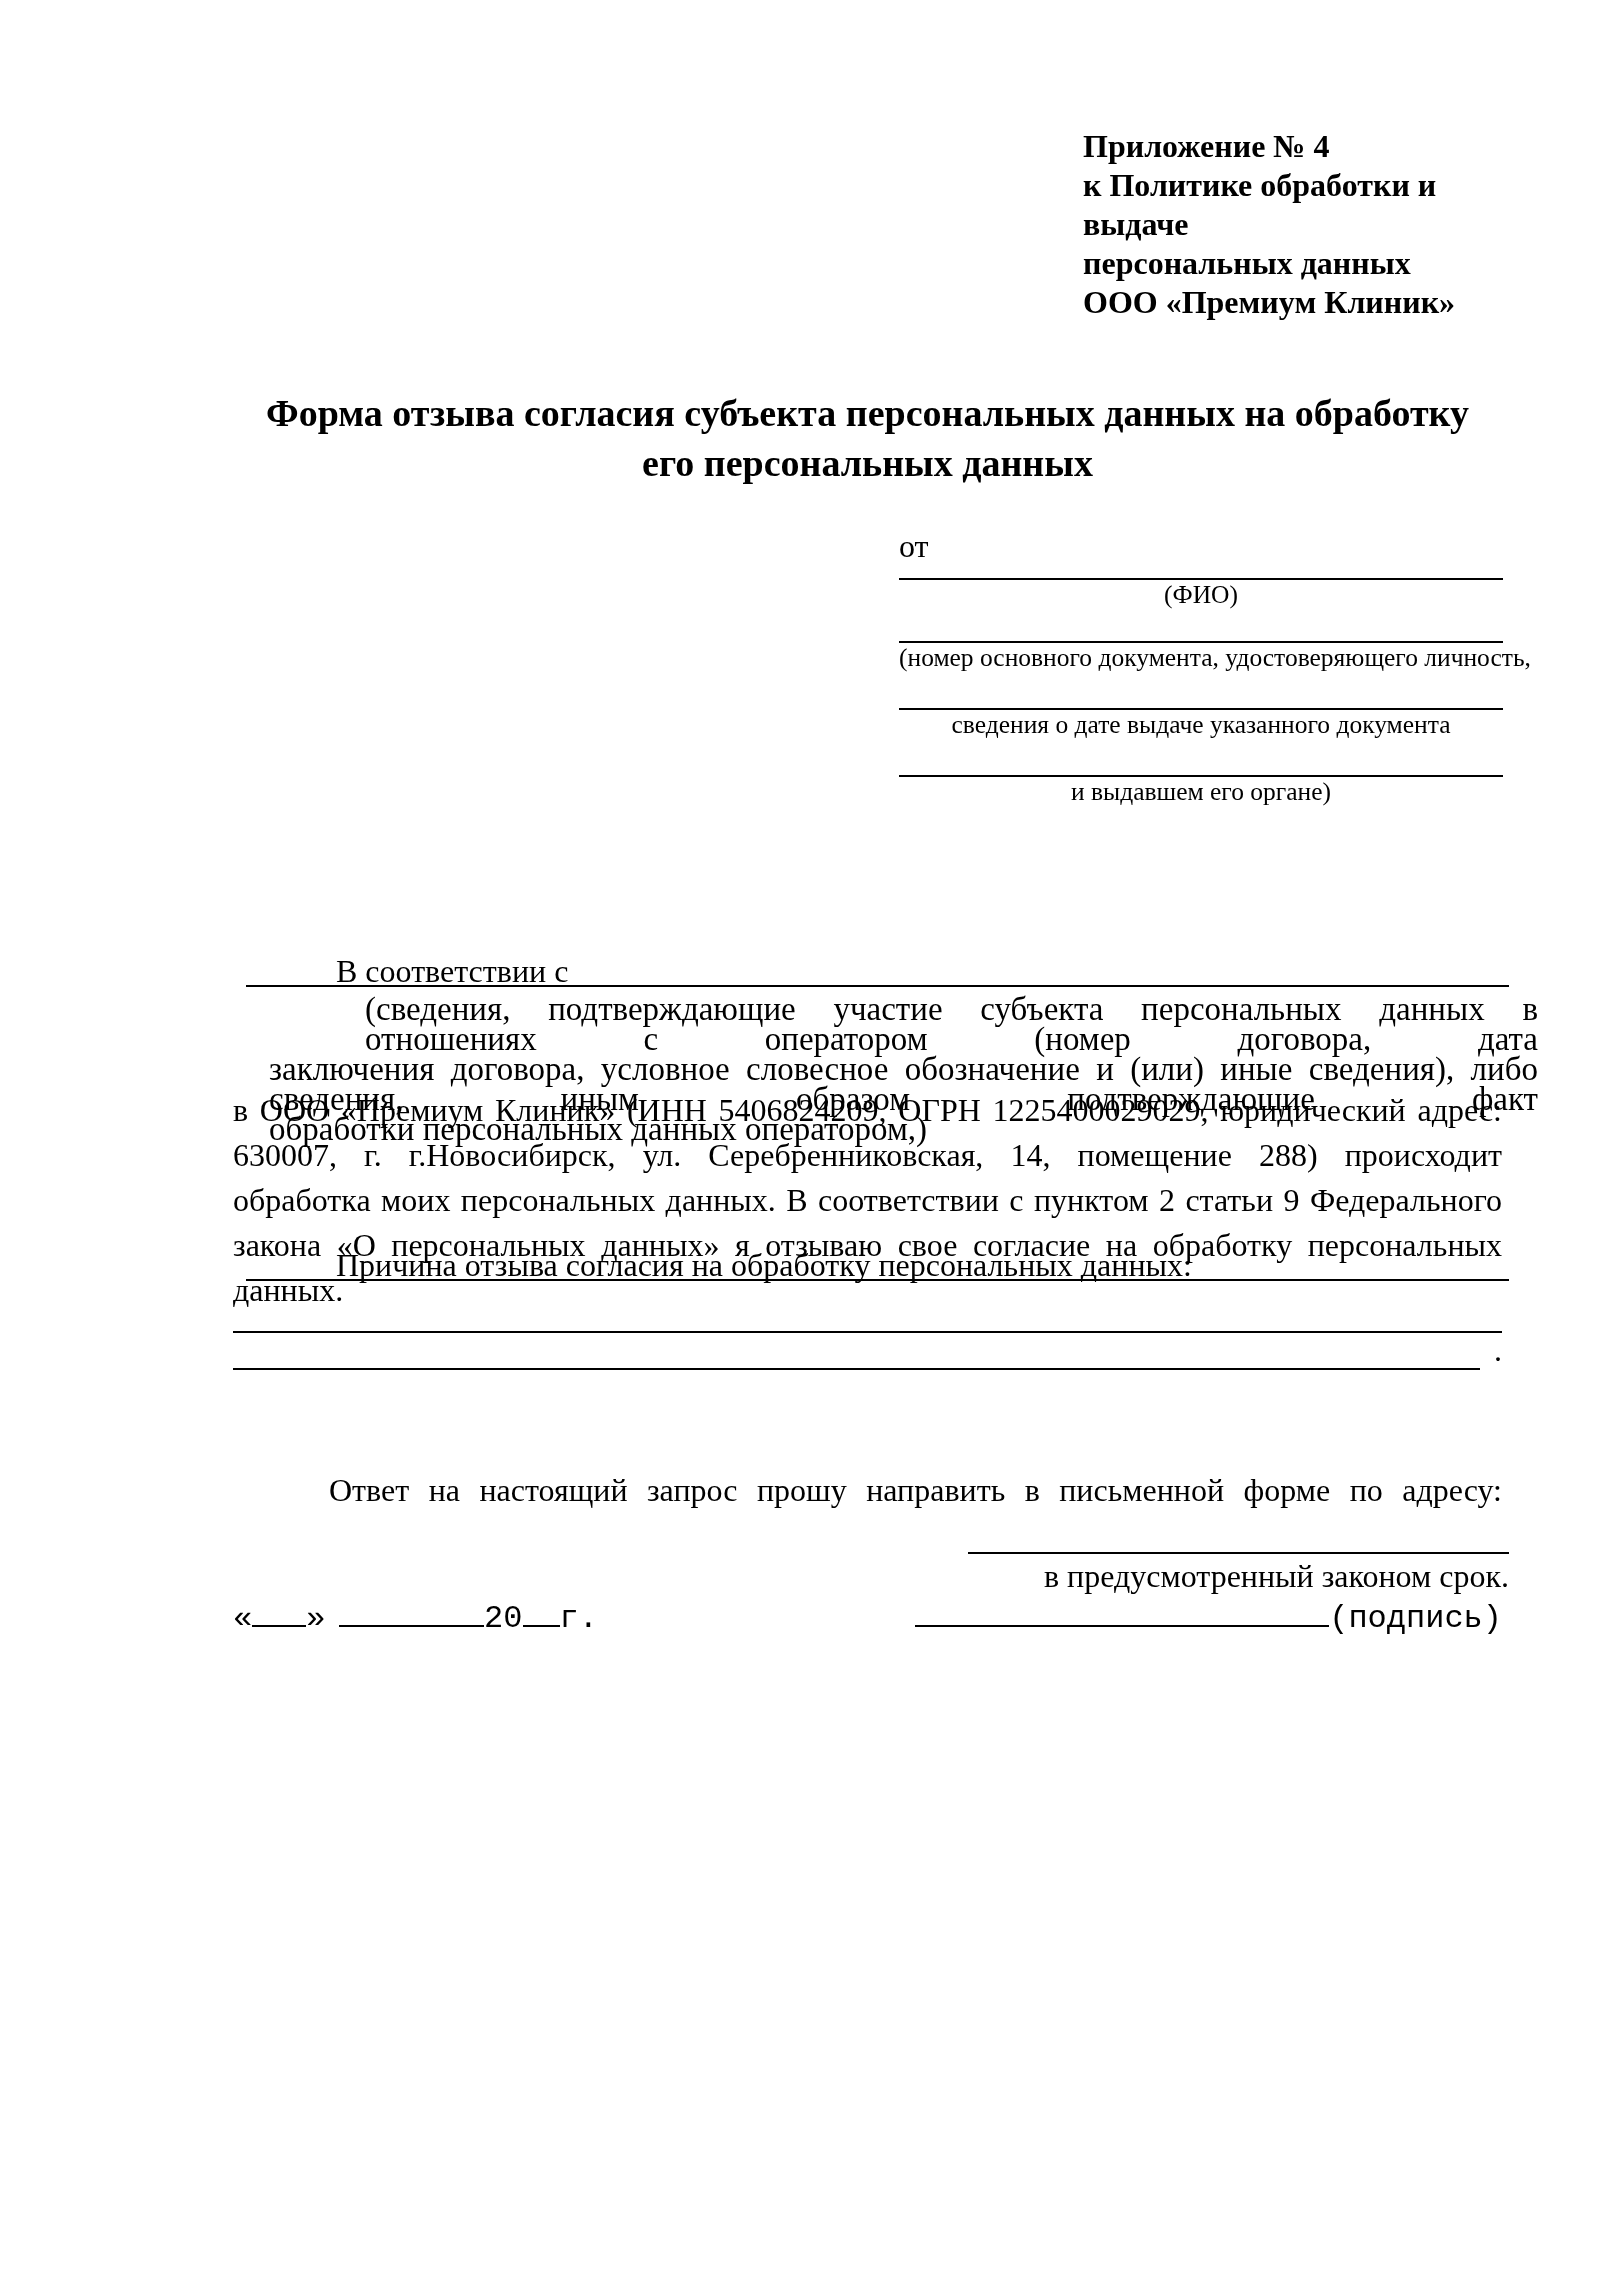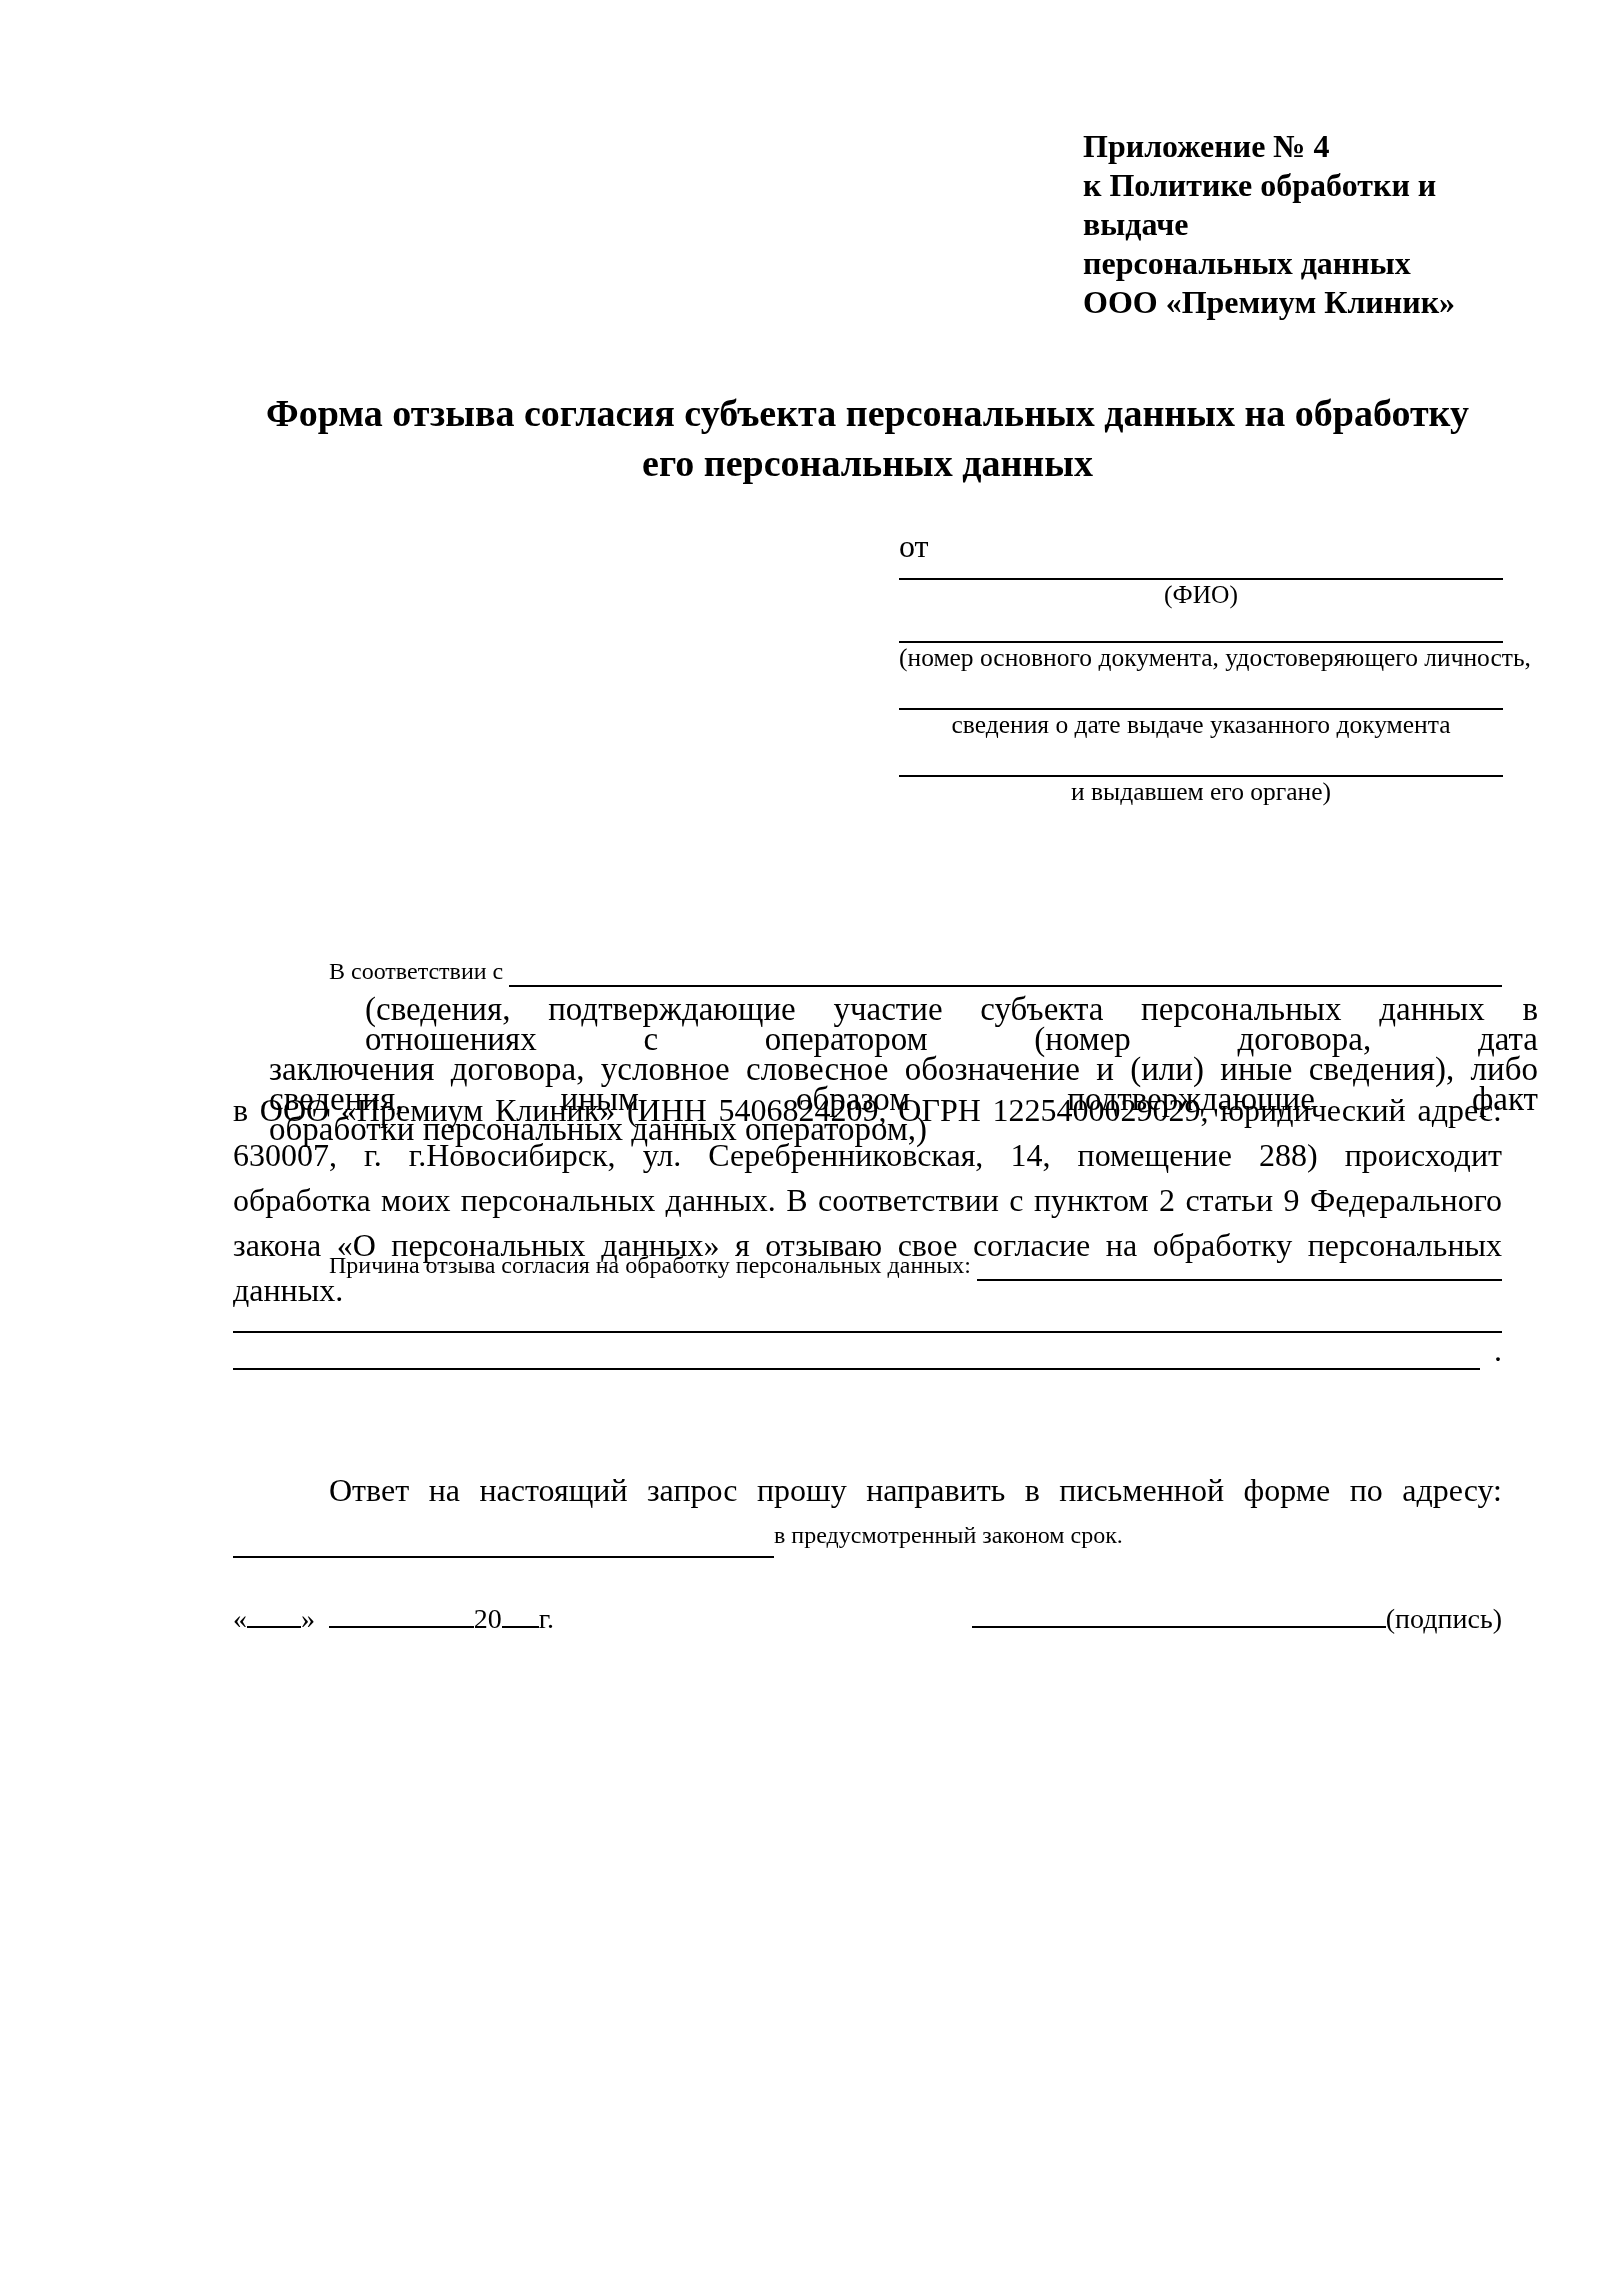--- a/index.html
+++ b/index.html
@@ -40,21 +40,21 @@
   .field-caption {
     font-size: 25.5px; line-height: 29px; text-align: center;
     white-space: nowrap;
   }
 
   
   .st-heading {
     left: 233px; top: 892px; width: 1269px;
     font-size: 33px; line-height: 45px; text-align: center;
   }
-  .row { left: 233px; width: 1269px; display: flex; font-size: 24px; line-height: 45px; }
+  .row { left: 240px; width: 1269px; display: flex; font-size: 32px; line-height: 45px; flex-direction: column; }
   .intro-row  { top: 949px; }
   .reason-row { top: 1243px; }
   .row .prefix { white-space: nowrap; padding-left: 96px; }
   .fill { flex: 1 1 auto; position: relative; }
   .fill::after {
     content: ""; position: absolute; left: 5.9px; right: 0; bottom: 6.9px;
     border-bottom: 2.9px solid #000;
   }
 
   .footnote {
@@ -90,21 +90,21 @@
   .reply-tail .tail-text { white-space: nowrap; }
 
   
   .u { display: inline-block; height: 4.9px; border-bottom: 2.9px solid #000; }
 
   .tail-u { width: 541px; height: 39px; border-bottom: 2.9px solid #000; }
 
   .footer-row {
     left: 233px; top: 1596px; width: 1269px; height: 45px;
     display: flex; justify-content: space-between; align-items: baseline;
-    font-size: 28px; line-height: 45px;
+    font-size: 32px; line-height: 45px; font-family: Liberation Mono, monospace;
   }
   .u-day   { width: 54px; }
   .u-month { width: 145px; margin-left: 13.7px; }
   .u-year  { width: 37px; }
   .u-sign  { width: 414px; }
   .nowrap { white-space: nowrap; }
 </style>
 </head>
 <body>
 

